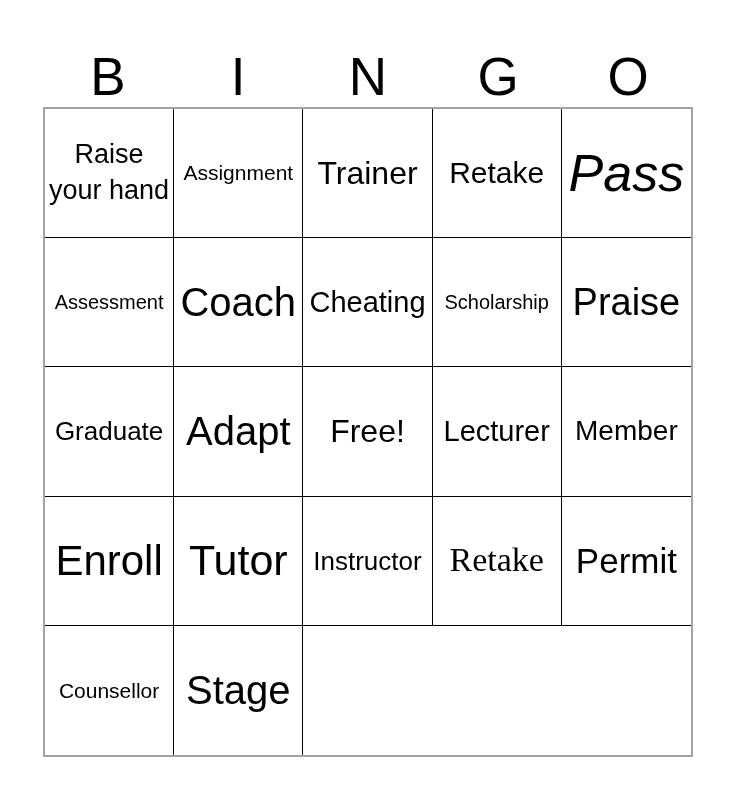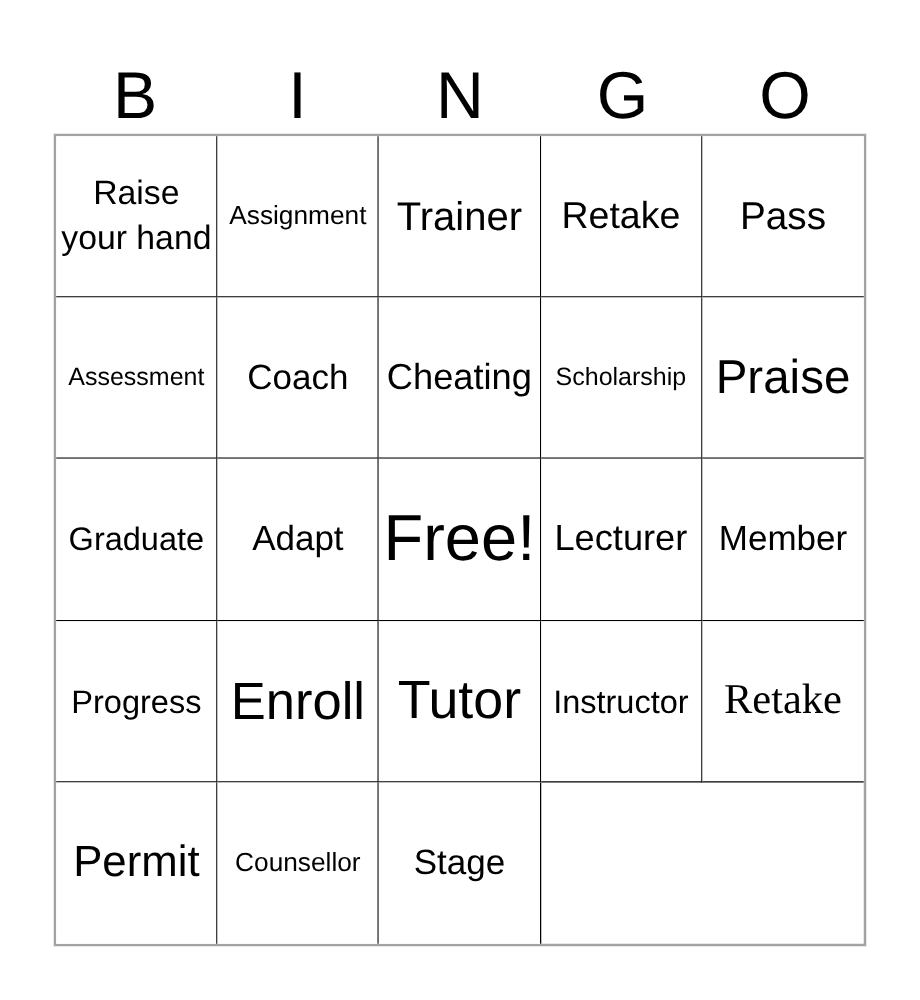--- a/index.html
+++ b/index.html
@@ -67,25 +67,25 @@
   .fs21 { font-size: 21px; }
   .fs26 { font-size: 26px; }
   .fs27 { font-size: 27px; }
   .fs28 { font-size: 28px; }
   .fs29 { font-size: 29px; }
   .fs30 { font-size: 30px; }
   .fs32 { font-size: 32px; }
   .fs34 { font-size: 34px; font-family: Liberation Serif, serif; }
   .fs35 { font-size: 35px; }
   .fs38 { font-size: 38px; }
-  .fs40 { font-size: 28px; }
+  .fs40 { font-size: 40px; }
   .fs42 { font-size: 42px; }
   .fs43 { font-size: 43px; }
-  .fs44 { font-size: 52px; }
-  .fs46 { font-size: 31px; }
+  .fs44 { font-size: 32px; }
+  .fs46 { font-size: 52px; font-style: italic; }
 </style>
 </head>
 <body>
 
 <div class="page">
   <div class="card">
 
     <div class="bingo-header">
       <div class="bingo-letter">B</div>
       <div class="bingo-letter">I</div>
@@ -106,21 +106,20 @@
       <div class="cell fs29">Cheating</div>
       <div class="cell fs20">Scholarship</div>
       <div class="cell fs38">Praise</div>
 
       <div class="cell fs26">Graduate</div>
       <div class="cell fs40">Adapt</div>
       <div class="cell fs44">Free!</div>
       <div class="cell fs29">Lecturer</div>
       <div class="cell fs28">Member</div>
 
-      <div class="cell fs26">Progress</div>
       <div class="cell fs42">Enroll</div>
       <div class="cell fs43">Tutor</div>
       <div class="cell fs26">Instructor</div>
 
       <div class="cell fs34">Retake</div>
       <div class="cell fs35">Permit</div>
       <div class="cell fs21">Counsellor</div>
       <div class="cell fs40">Stage</div>
     </div>
 

